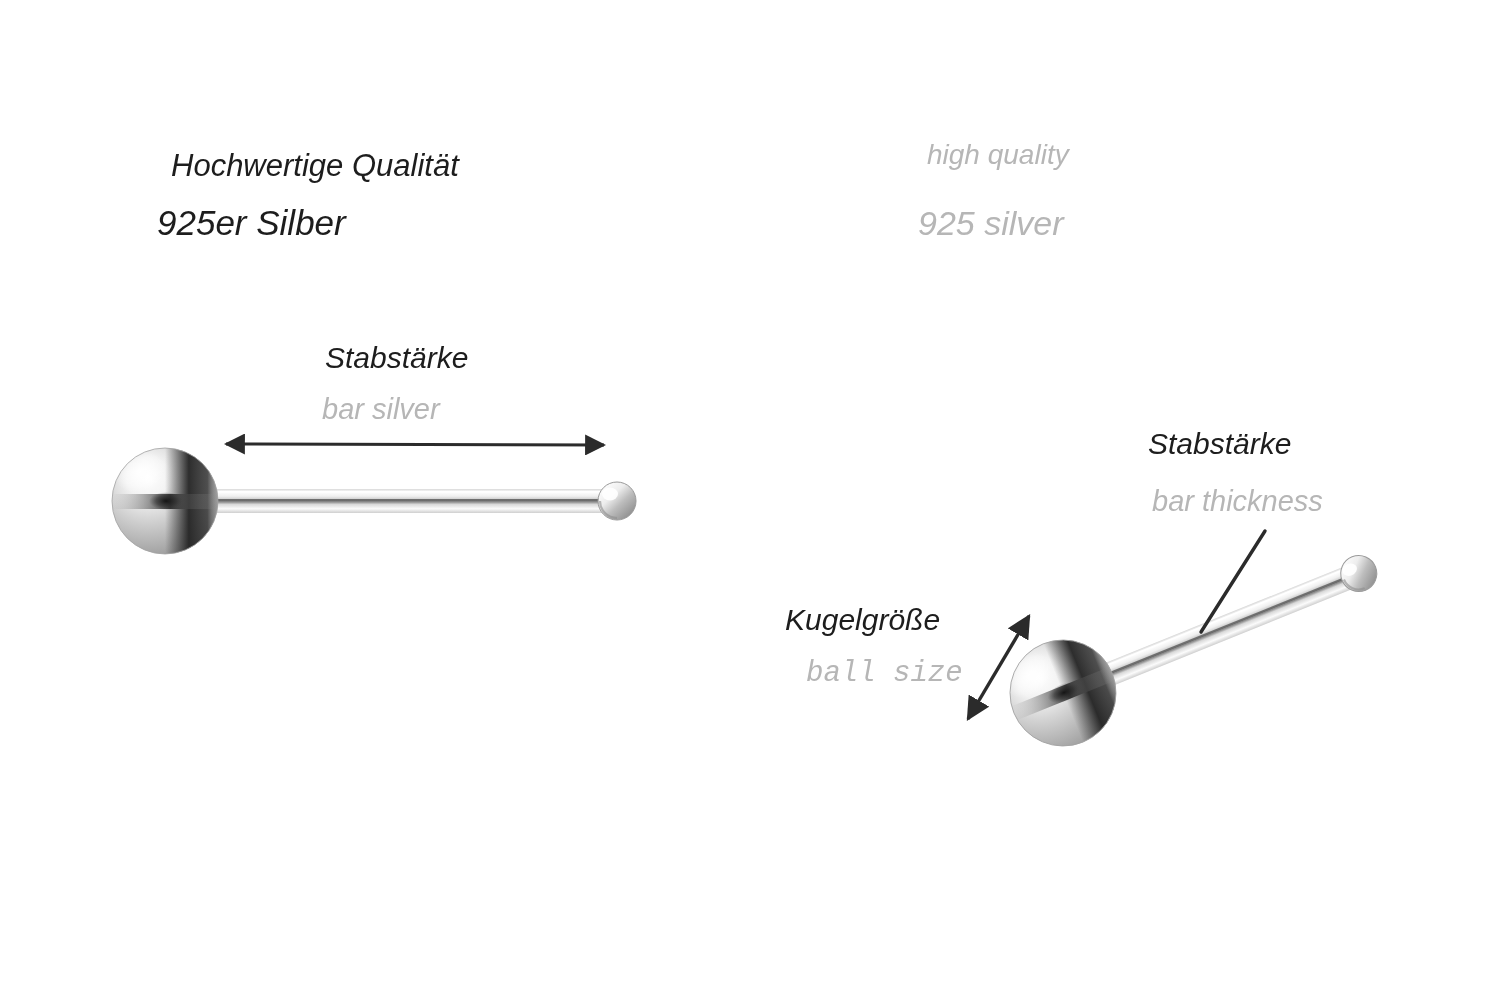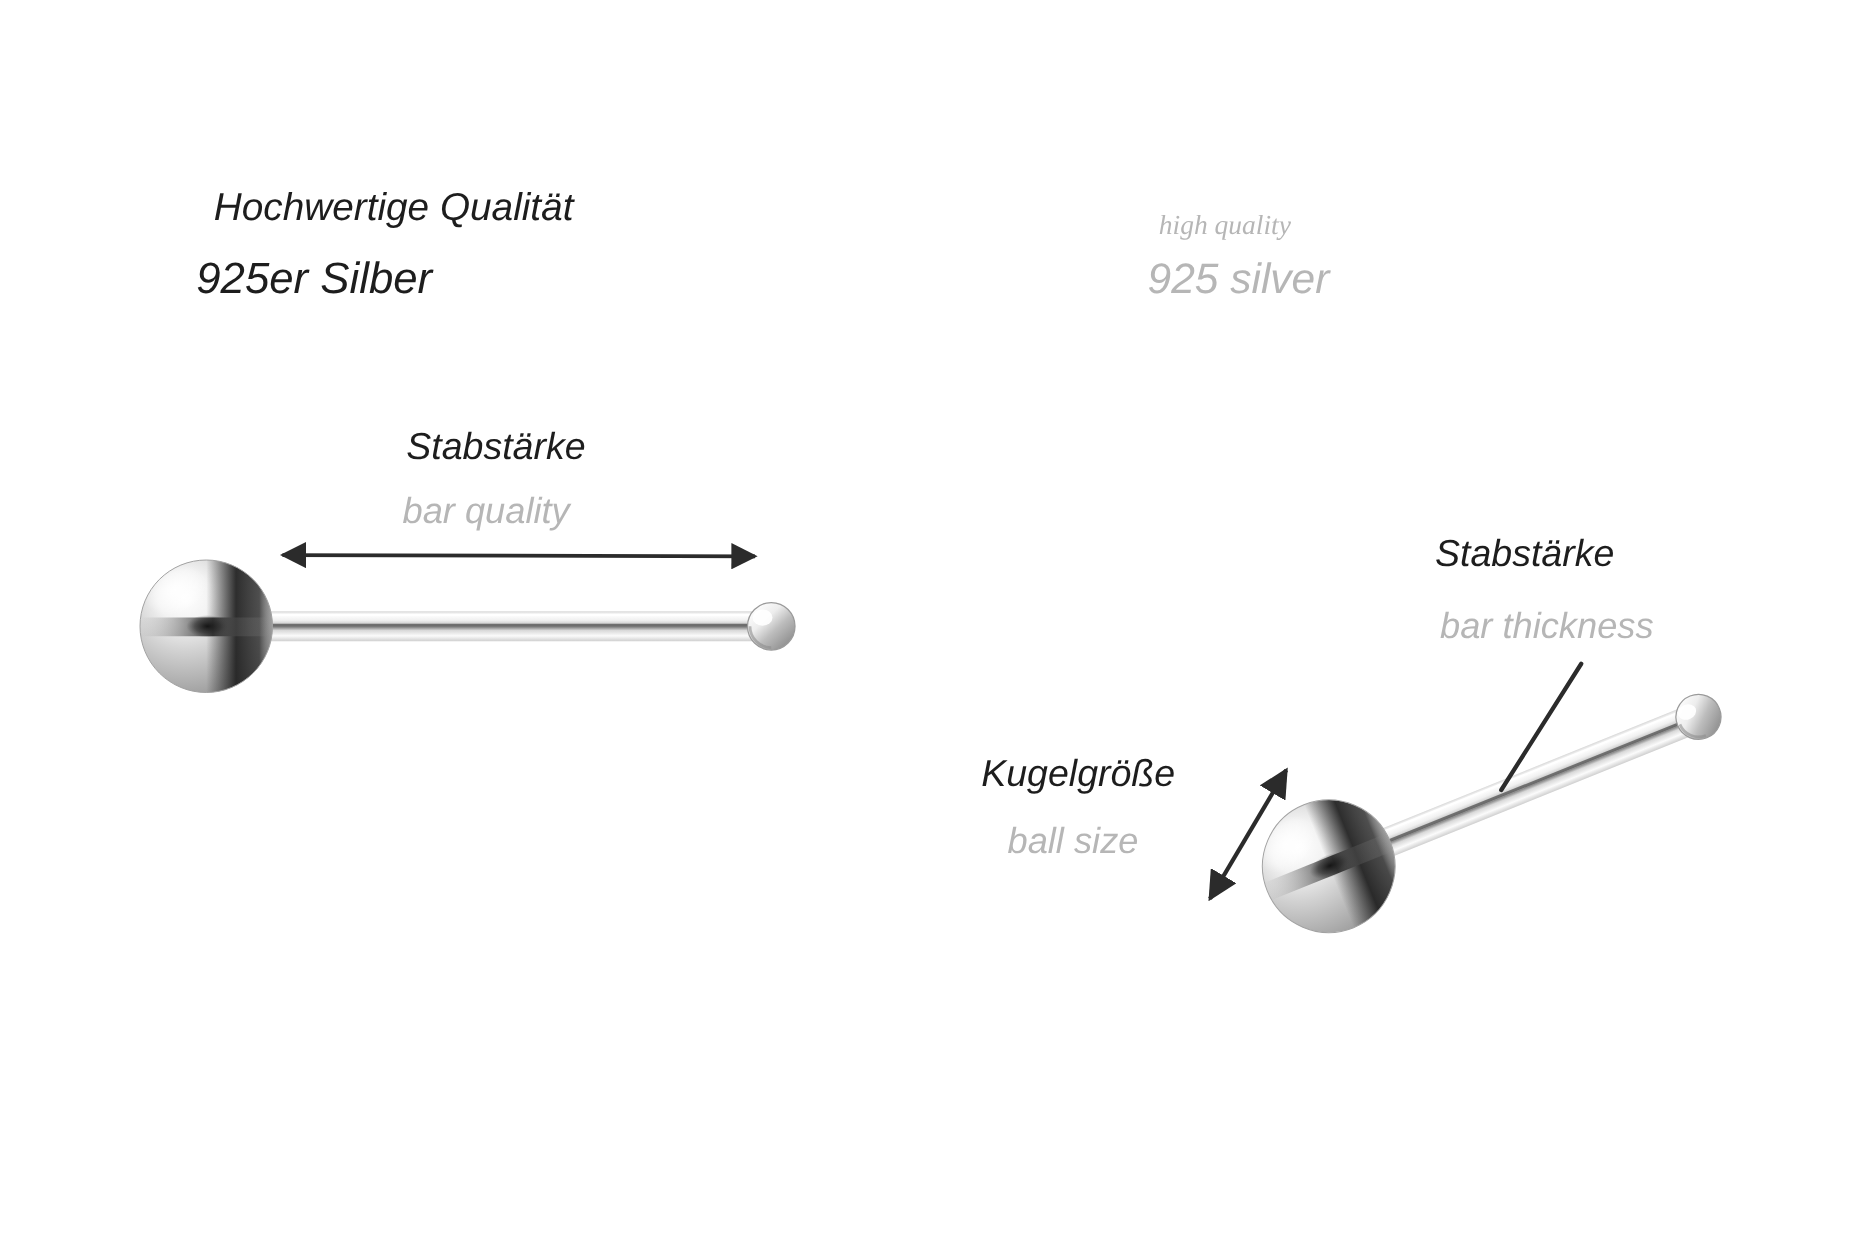--- a/index.html
+++ b/index.html
@@ -23,34 +23,34 @@
     font-family: "Liberation Sans", sans-serif;
     line-height: 1;
   }
   .label.de { color: #1d1d1d; }
   .label.en { color: #b6b6b6; }
 
   
   #h-de-quality  { left: 171px; top: 150px;  font-size: 31px; }
   #h-de-silver   { left: 157px; top: 205px;  font-size: 35px; }
   
-  #h-en-quality  { left: 927px; top: 169px;  font-size: 22px; font-family: Liberation Serif, serif; }
+  #h-en-quality  { left: 927px; top: 141px;  font-size: 28px; }
   #h-en-silver   { left: 918px; top: 206px;  font-size: 34px; }
 
   
   #lbl-barlen-de { left: 325px; top: 343px; font-size: 30px; }
   #lbl-barlen-en { left: 322px; top: 395px; font-size: 29px; }
 
   
   #lbl-thick-de  { left: 1148px; top: 429px; font-size: 30px; }
   #lbl-thick-en  { left: 1152px; top: 487px; font-size: 29px; }
 
   
   #lbl-ball-de   { left: 785px;  top: 605px; font-size: 30px; }
-  #lbl-ball-en   { left: 806px;  top: 659px; font-size: 29px; }
+  #lbl-ball-en   { left: 806px;  top: 659px; font-size: 29px; font-family: Liberation Mono, monospace; }
 
   
   #art {
     position: absolute;
     left: 0; top: 0;
     width: 1500px;
     height: 1001px;
   }
 </style>
 </head>
@@ -180,21 +180,21 @@
   <div class="label de" id="h-de-quality">Hochwertige Qualität</div>
 
   <div class="label de" id="h-de-silver">925er Silber</div>
 
   <div class="label en" id="h-en-quality">high quality</div>
 
   <div class="label en" id="h-en-silver">925 silver</div>
 
   <div class="label de" id="lbl-barlen-de">Stabstärke</div>
 
-  <div class="label en" id="lbl-barlen-en">bar quality</div>
+  <div class="label en" id="lbl-barlen-en">bar silver</div>
 
   <div class="label de" id="lbl-thick-de">Stabstärke</div>
 
   <div class="label en" id="lbl-thick-en">bar thickness</div>
 
   <div class="label de" id="lbl-ball-de">Kugelgröße</div>
 
   <div class="label en" id="lbl-ball-en">ball size</div>
 
 </div>

